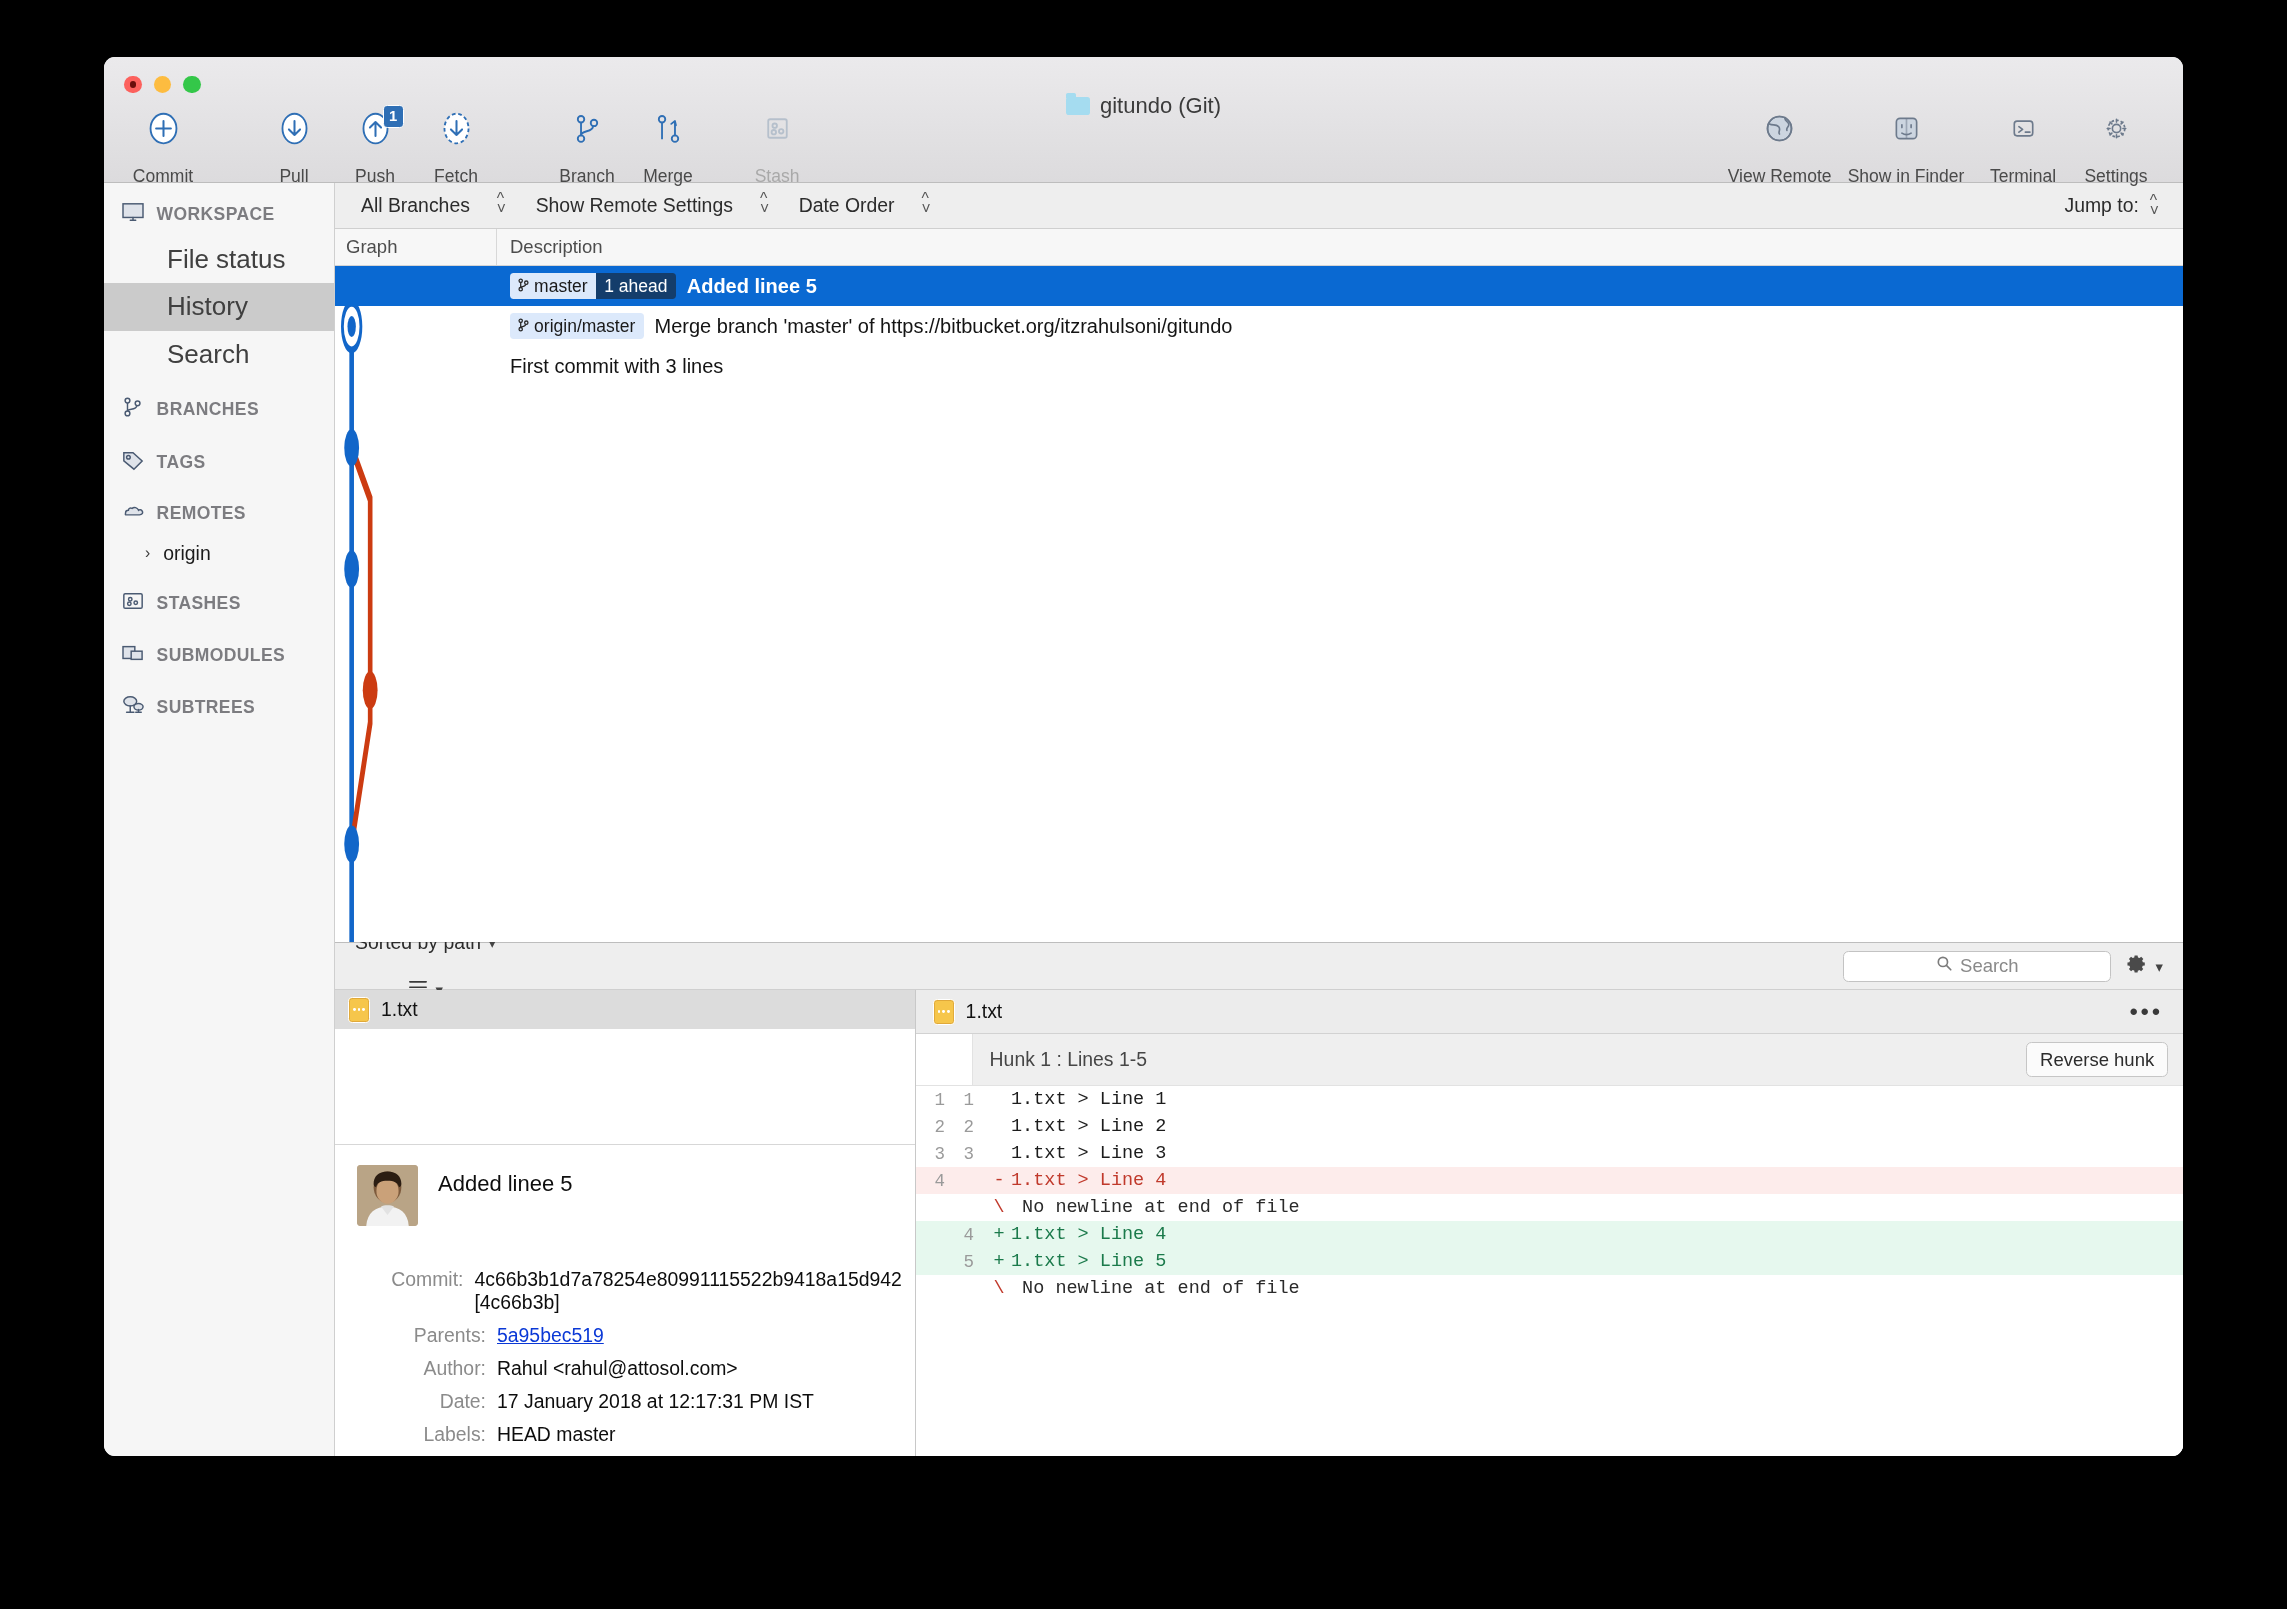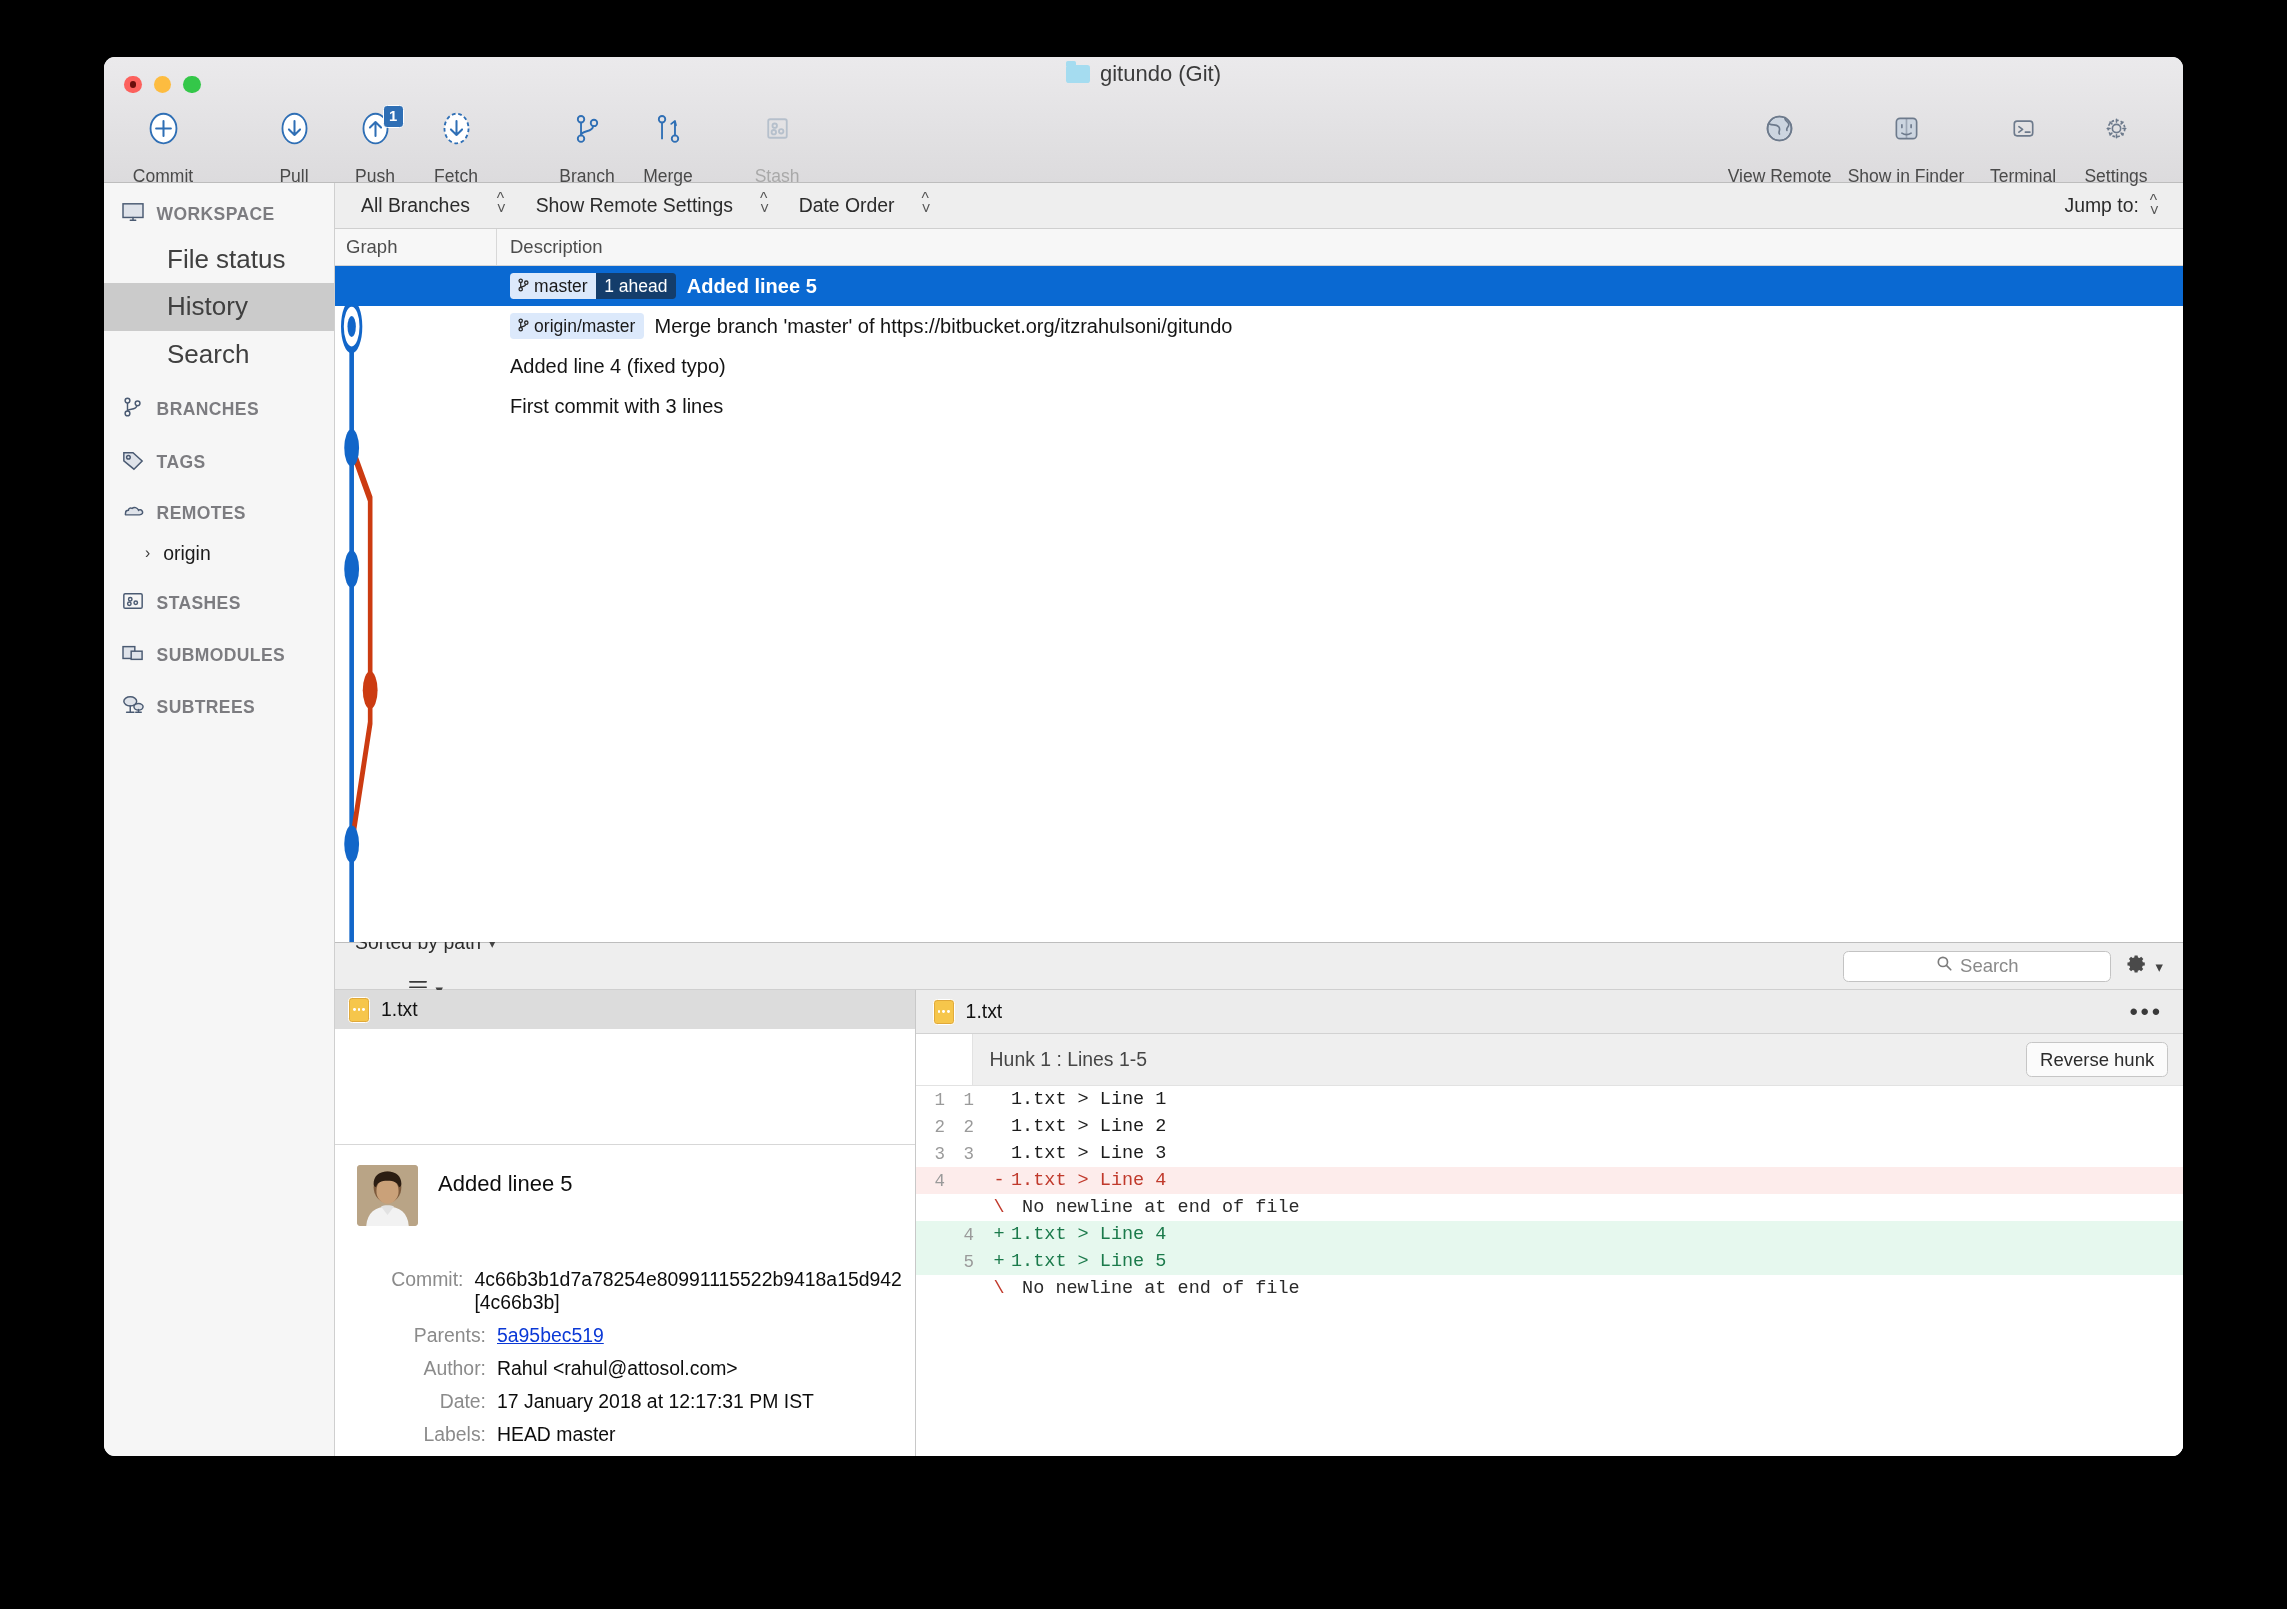--- a/index.html
+++ b/index.html
@@ -38,21 +38,21 @@
   .dot { width: 17.5px; height: 17.5px; border-radius: 50%; position: relative; }
   .dot.red { background: #fc615d; }
   .dot.red::after {
     content:""; position:absolute; left:5.5px; top:5.5px;
     width:6.5px;height:6.5px;border-radius:50%;background:#6b0f0c;
   }
   .dot.yellow { background: #fdbc40; }
   .dot.green  { background: #34c749; }
 
   .win-title {
-    position: absolute; left: 0; right: 0; top: 4px;
+    position: absolute; left: 0; right: 0; top: 36px;
     text-align: center;
     font-size: 22px; color: #3b3b3b;
     display: flex; align-items: center; justify-content: center; gap: 10px;
   }
   .folder-ico {
     width: 24px; height: 18.5px; border-radius: 2.8px;
     background: #a5dcf0; position: relative; display:inline-block;
   }
   .folder-ico::before{
     content:""; position:absolute; left:0; top:-3.7px; width:10px; height:4.6px;
@@ -557,25 +557,20 @@
                     <path d="M4 4.8v5.4M9.4 6.7c0 3-5.4 2-5.4 3.5"></path>
                   </svg>
                 </span>
                 <span>origin/master</span>
               </span>
             </span>
             <span class="msg">Merge branch 'master' of https://bitbucket.org/itzrahulsoni/gitundo</span>
           </div>
         </div>
 
-        <div class="crow">
-          <div class="desc">
-            <span class="msg">Added line 4 (fixed typo)</span>
-          </div>
-        </div>
 
 
         <div class="crow">
           <div class="desc">
             <span class="msg">First commit with 3 lines</span>
           </div>
         </div>
       </div>
 
       <div class="midbar">

